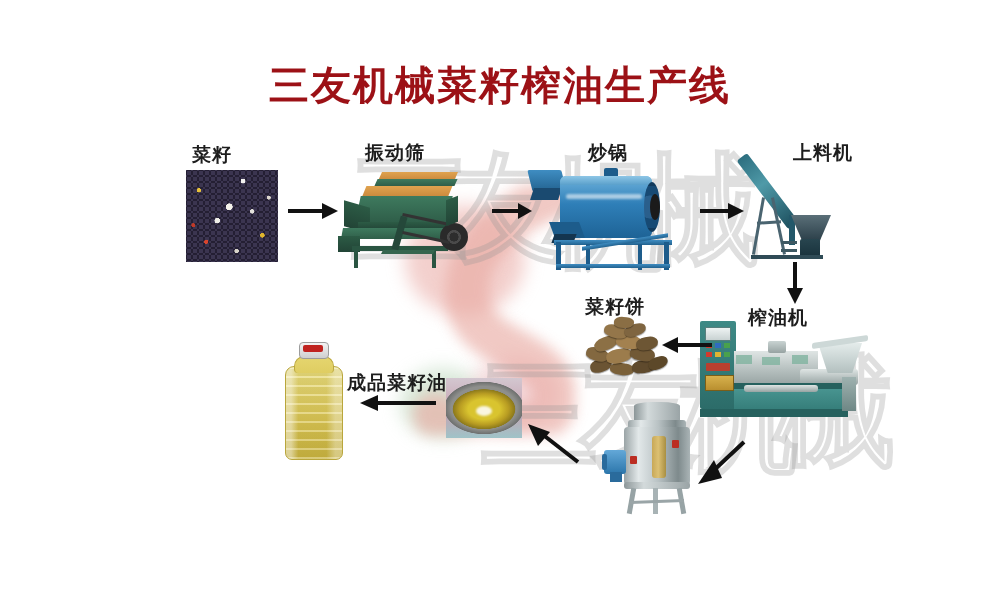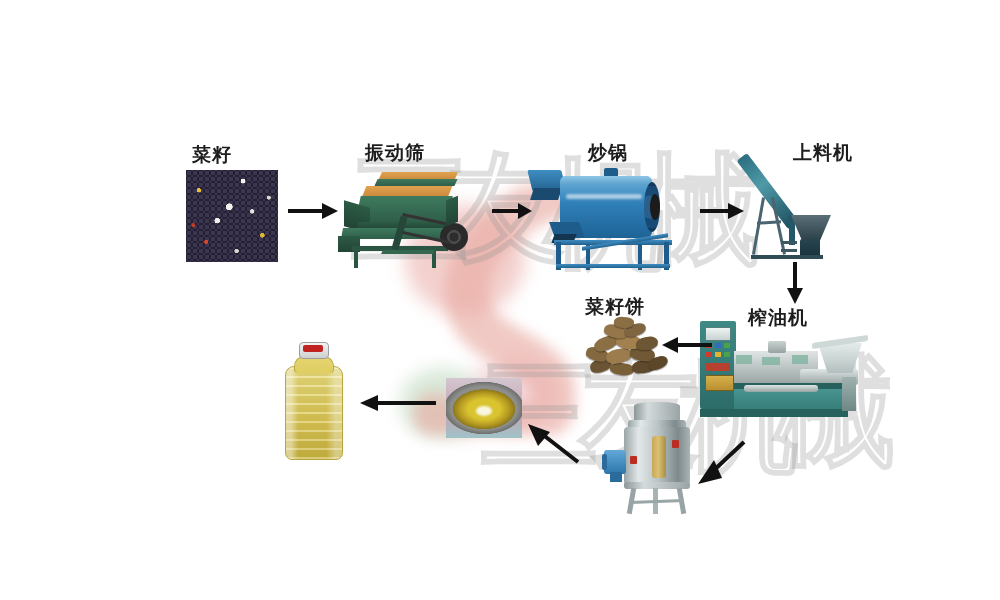--- a/index.html
+++ b/index.html
@@ -210,27 +210,29 @@
     <div class="wm-char" style="left:350px;top:150px;">三</div>
     <div class="wm-char" style="left:445px;top:148px;">友</div>
     <div class="wm-char" style="left:545px;top:155px;">机</div>
     <div class="wm-char" style="left:640px;top:150px;">械</div>
     <div class="wm-char" style="left:480px;top:355px;">三</div>
     <div class="wm-char" style="left:580px;top:352px;">友</div>
     <div class="wm-char" style="left:678px;top:358px;">机</div>
     <div class="wm-char" style="left:775px;top:352px;">械</div>
   </div>
 
+  <div class="title">三友机械菜籽榨油生产线</div>
 
   <div class="label" style="left:192px;top:142px;">菜籽</div>
   <div class="label" style="left:365px;top:140px;">振动筛</div>
   <div class="label" style="left:588px;top:140px;">炒锅</div>
   <div class="label" style="left:793px;top:140px;">上料机</div>
   <div class="label" style="left:748px;top:305px;">榨油机</div>
   <div class="label" style="left:585px;top:294px;">菜籽饼</div>
+  <div class="label" style="left:347px;top:370px;">成品菜籽油</div>
 
   <div class="node seeds" style="left:186px;top:170px;width:92px;height:92px;"></div>
 
   <div class="node" style="left:336px;top:168px;width:150px;height:104px;">
     <div class="m vs-tray" style="left:44px;  top:4px;  width:76px; height:9px;  transform:skewX(-24deg);"></div>
     <div class="m vs-green" style="left:40px;  top:11px; width:80px; height:7px;  transform:skewX(-24deg);"></div>
     <div class="m vs-tray" style="left:28px;  top:18px; width:86px; height:12px; transform:skewX(-22deg);"></div>
     <div class="m vs-green" style="left:22px;  top:28px; width:92px; height:26px; transform:skewX(-12deg);"></div>
     <div class="m vs-green-d" style="left:8px;   top:36px; width:26px; height:26px; transform:skewY(16deg);"></div>
     <div class="m vs-green-d" style="left:22px;  top:54px; width:90px; height:8px;"></div>

